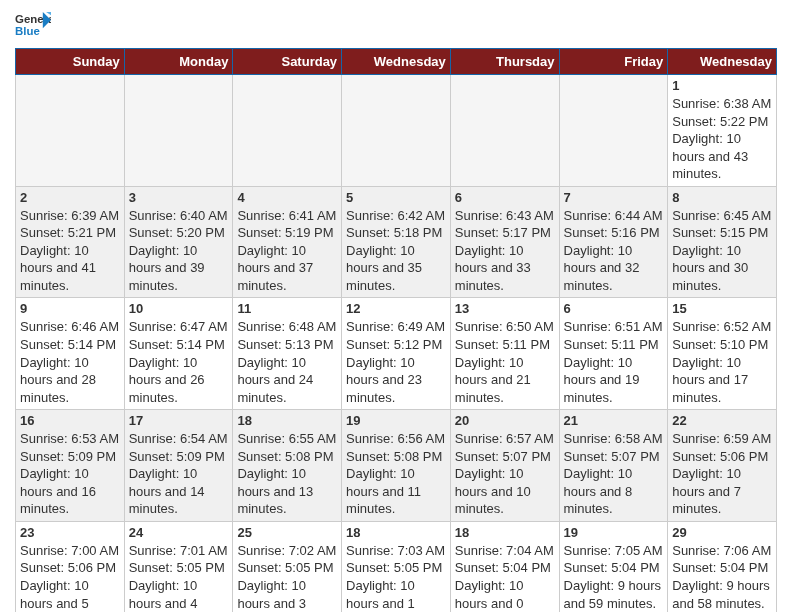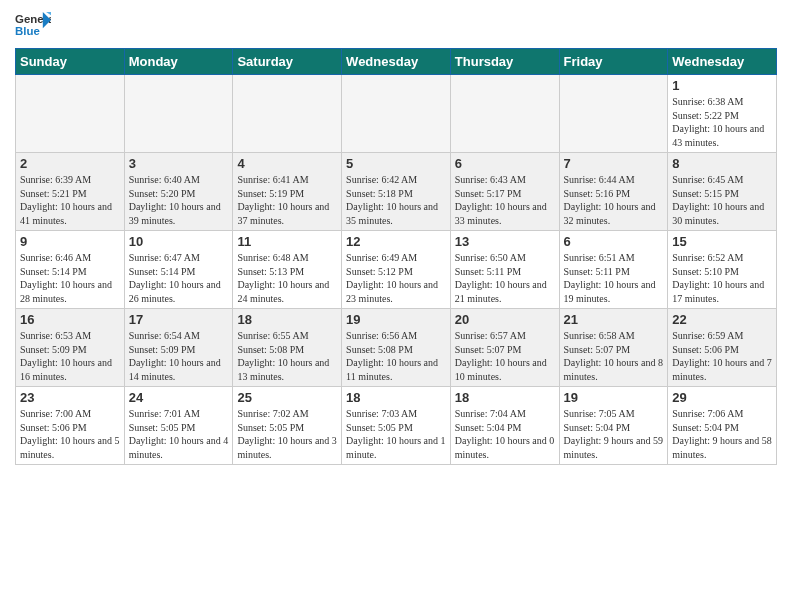--- a/index.html
+++ b/index.html
@@ -43,26 +43,26 @@
     .subtitle {
       font-size: 14px;
       color: #555;
     }
     .calendar {
       width: 100%;
       border-collapse: collapse;
       border: 1px solid #ccc;
     }
     .calendar th {
-      background: #0f766e;
+      background: #7f1d1d;
       color: #fff;
       font-size: 13px;
       font-weight: bold;
       padding: 5px 4px;
-      text-align: left;
+      text-align: right;
       border: 1px solid #1565a8;
     }
     .calendar td {
       vertical-align: top;
       border: 1px solid #ccc;
       padding: 3px 4px;
       width: calc(100%/7);
       background: #fff;
       min-height: 70px;
     }
@@ -70,24 +70,23 @@
       background: #f5f5f5;
     }
     .day-number {
       font-size: 13px;
       font-weight: bold;
       color: #333;
       display: block;
       margin-bottom: 2px;
     }
     .day-info {
-      font-size: 10px;
+      font-size: 13px;
       color: #333;
       line-height: 1.35;
-      font-family: Liberation Serif, serif;
     }
     .row-shaded td {
       background: #f0f0f0;
     }
     .row-shaded td.empty {
       background: #e8e8e8;
     }
   </style>
 </head>
 <body>

